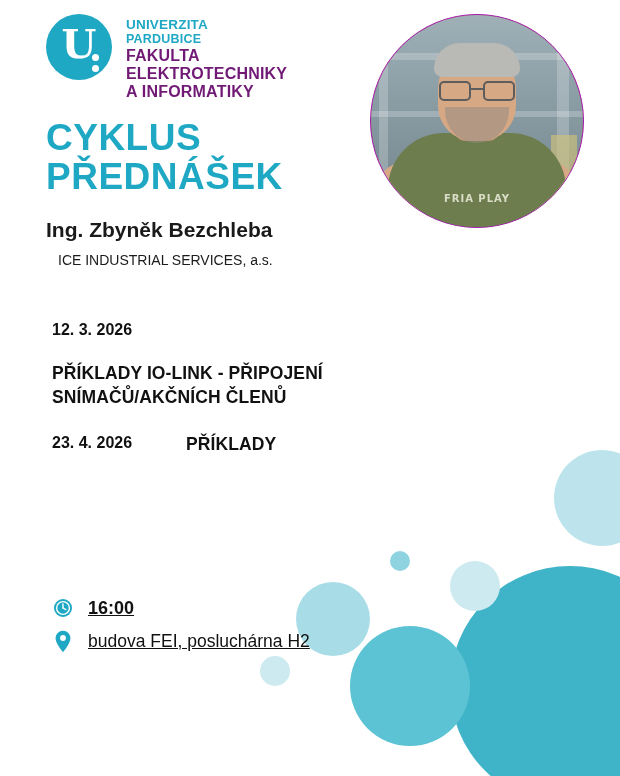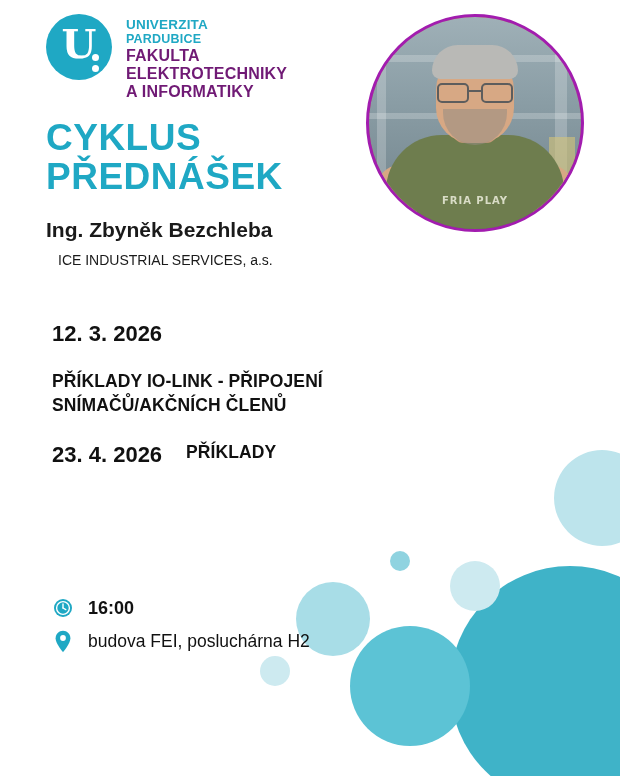--- a/index.html
+++ b/index.html
@@ -105,21 +105,21 @@
   }
 
   
   .portrait {
     position: absolute;
     top: 14px;
     right: 36px;
     width: 212px;
     height: 212px;
     border-radius: 50%;
-    border: 3px solid #a21caf;
+    border: 1px solid #a21caf;
     overflow: hidden;
     background: #be185d;
   }
   .portrait .photo {
     position: absolute;
     inset: 0;
     background:
       radial-gradient(circle at 50% 108%, rgba(0,0,0,.18) 0 40%, rgba(0,0,0,0) 41%),
       linear-gradient(180deg, #9fb0b7 0%, #8b9ea6 38%, #6f8189 100%);
   }
@@ -272,21 +272,21 @@
   }
   .lecture {
     display: flex;
     gap: 16px;
     margin-bottom: 23px;
   }
   .lecture .date {
     flex: none;
     width: 118px;
     color: #111111;
-    font-size: 22px;
+    font-size: 16px;
     font-weight: bold;
     padding-top: 1px;
     white-space: nowrap;
   }
   .lecture .topic {
     color: #111111;
     font-size: 17.5px;
     font-weight: bold;
     line-height: 1.36;
     letter-spacing: .1px;
@@ -301,20 +301,21 @@
   .info-row {
     display: flex;
     align-items: center;
     gap: 14px;
     margin-bottom: 9px;
   }
   .info-row .txt {
     color: #111111;
     font-size: 18px;
     font-weight: bold;
+    text-decoration: underline;
   }
   .info-row .txt.place {
     font-weight: normal;
     font-size: 17.5px;
   }
   .icon-badge {
     flex: none;
     width: 22px;
     height: 24px;
     display: flex;

